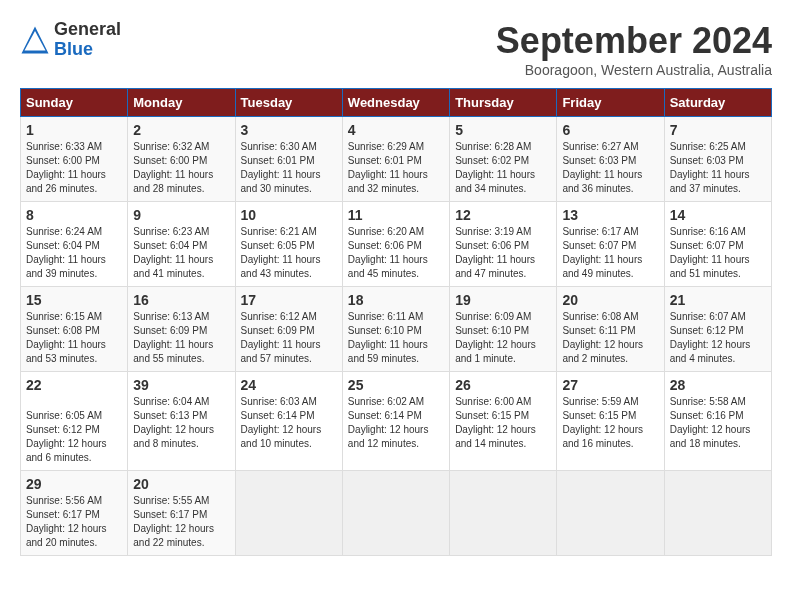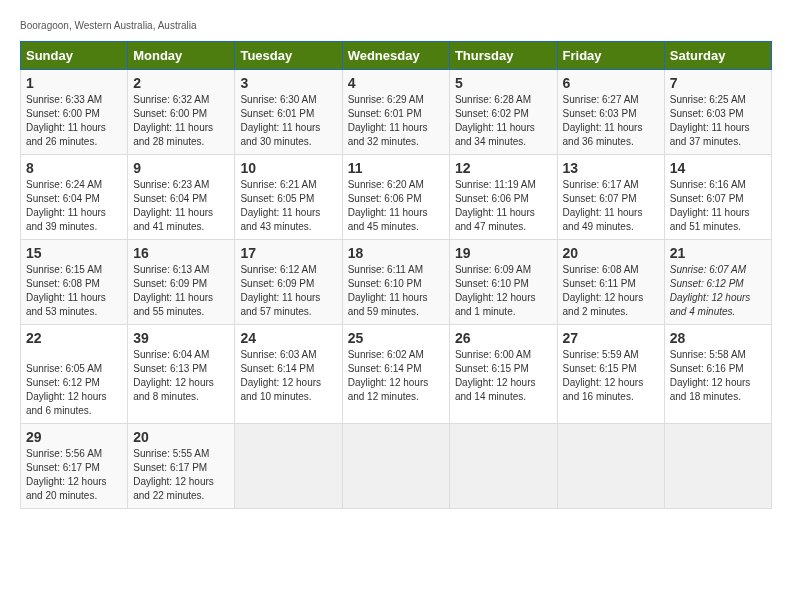--- a/index.html
+++ b/index.html
@@ -34,30 +34,30 @@
     }
     .title-block {
       text-align: right;
     }
     .month-year {
       font-size: 36px;
       font-weight: bold;
       color: #333;
     }
     .location {
-      font-size: 10px;
+      font-size: 14px;
       color: #555;
     }
     table {
       width: 100%;
       border-collapse: collapse;
       font-size: 11px;
     }
     thead tr {
-      background-color: #4d7c0f;
+      background-color: #7f1d1d;
       color: #fff;
     }
     thead th {
       padding: 6px 5px;
       text-align: left;
       font-size: 13px;
       font-weight: bold;
       border: 1px solid #1a6abf;
     }
     tbody tr {
@@ -86,21 +86,32 @@
       color: #333;
     }
     .empty-cell {
       background: #f0f0f0 !important;
     }
   </style>
 </head>
 <body>
 
 <div class="header">
+  <div class="logo">
+    <svg class="logo-icon" viewBox="0 0 40 40" xmlns="http://www.w3.org/2000/svg">
+      <polygon points="20,2 38,38 2,38" fill="#1a6abf"></polygon>
+      <polygon points="20,8 34,34 6,34" fill="#fff"></polygon>
+    </svg>
+    <div class="logo-text">
+      <span class="general">General</span><br>
+      <span class="blue">Blue</span>
+    </div>
+  </div>
   <div class="title-block">
+    <div class="month-year">September 2024</div>
     <div class="location">Booragoon, Western Australia, Australia</div>
   </div>
 </div>
 
 <table>
   <thead>
     <tr>
     <th>Sunday</th>
         <th>Monday</th>
         <th>Tuesday</th>
@@ -186,21 +197,21 @@
         </td>
         <td>
           <span class="day-number">11</span>
           <div class="day-info" style="white-space: pre-line;">Sunrise: 6:20 AM
 Sunset: 6:06 PM
 Daylight: 11 hours
 and 45 minutes.</div>
         </td>
         <td>
           <span class="day-number">12</span>
-          <div class="day-info" style="white-space: pre-line;">Sunrise: 11:19 AM
+          <div class="day-info" style="white-space: pre-line;">Sunrise: 3:19 AM
 Sunset: 6:06 PM
 Daylight: 11 hours
 and 47 minutes.</div>
         </td>
         <td>
           <span class="day-number">13</span>
           <div class="day-info" style="white-space: pre-line;">Sunrise: 6:17 AM
 Sunset: 6:07 PM
 Daylight: 11 hours
 and 49 minutes.</div>
@@ -251,21 +262,21 @@
         </td>
         <td>
           <span class="day-number">20</span>
           <div class="day-info" style="white-space: pre-line;">Sunrise: 6:08 AM
 Sunset: 6:11 PM
 Daylight: 12 hours
 and 2 minutes.</div>
         </td>
         <td>
           <span class="day-number">21</span>
-          <div class="day-info" style="white-space: pre-line; font-style: italic;">Sunrise: 6:07 AM
+          <div class="day-info" style="white-space: pre-line;">Sunrise: 6:07 AM
 Sunset: 6:12 PM
 Daylight: 12 hours
 and 4 minutes.</div>
         </td>
       </tr>
       <tr>
         <td>
           <span class="day-number">22</span>
           <div class="day-info" style="white-space: pre-line; margin-top: 16px;">Sunrise: 6:05 AM
 Sunset: 6:12 PM

